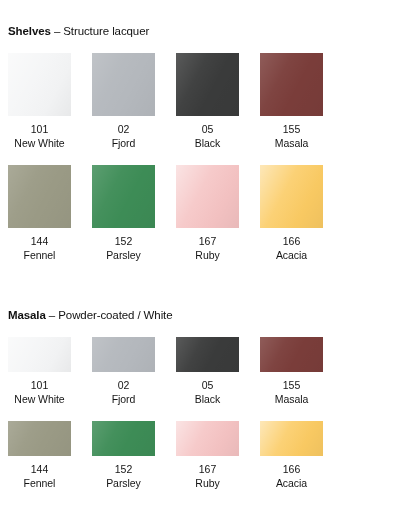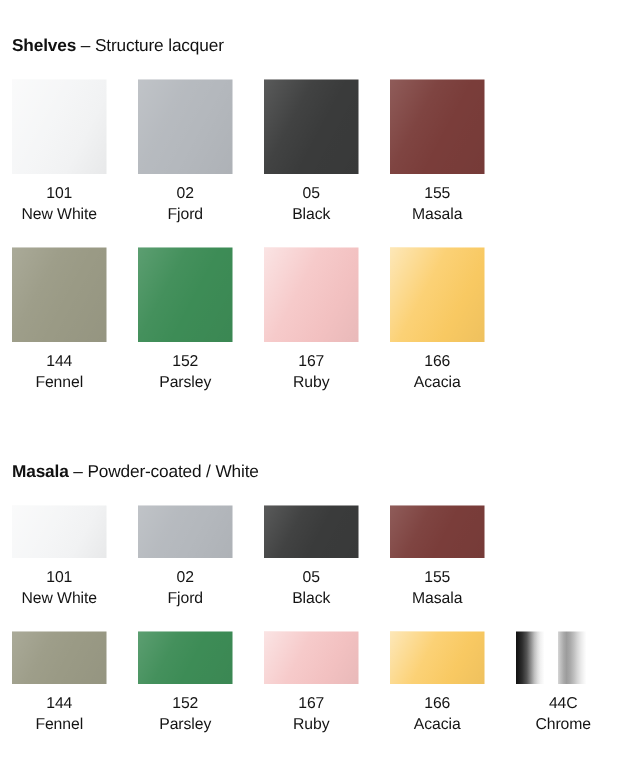--- a/index.html
+++ b/index.html
@@ -306,26 +306,16 @@
       <div class="swatch-cell">
         <div class="swatch swatch-bar light-swatch" style="background:#fbcb63">
           <div class="sheen"></div>
         </div>
         <div class="swatch-labels">
           <div class="swatch-code">166</div>
           <div class="swatch-name">Acacia</div>
         </div>
       </div>
 
-      <div class="swatch-cell">
-        <div class="chrome-swatch">
-          <div class="chrome-tube chrome-tube-dark"></div>
-          <div class="chrome-tube chrome-tube-light"></div>
-        </div>
-        <div class="swatch-labels">
-          <div class="swatch-code">44C</div>
-          <div class="swatch-name">Chrome</div>
-        </div>
-      </div>
     </div>
   </div>
 
 </div>
 
 </body></html>

